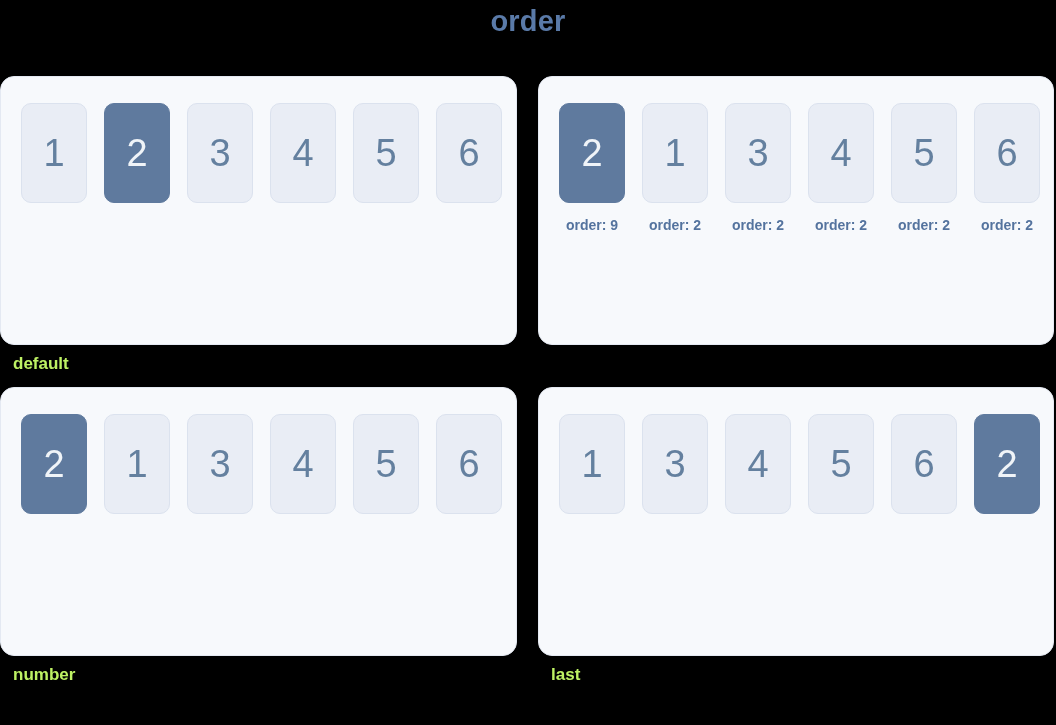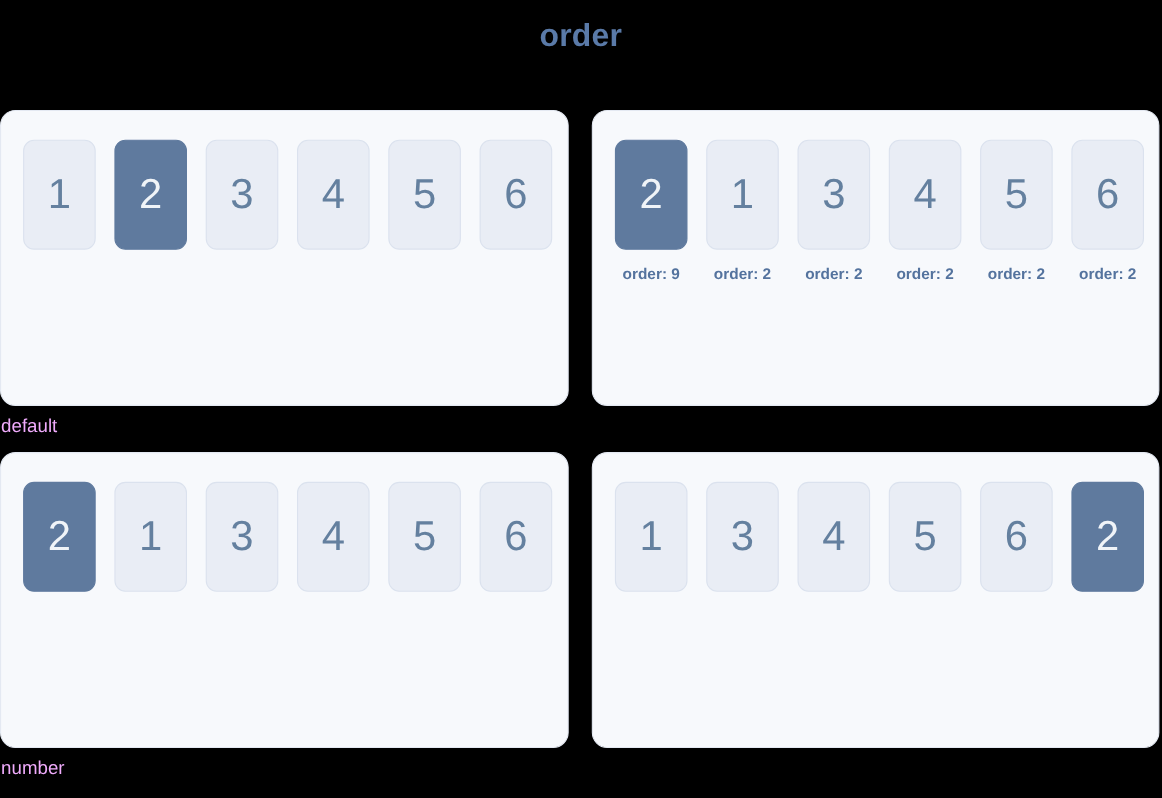--- a/index.html
+++ b/index.html
@@ -5,21 +5,21 @@
   * { box-sizing: border-box; }
   html, body { margin: 0; padding: 0; }
   body {
     width: 1056px;
     height: 725px;
     background: #000000;
     overflow: hidden;
     font-family: "Liberation Sans", sans-serif;
   }
   .page-title {
-    margin: 12px;
+    margin: 0;
     padding-top: 5px;
     height: 76px;
     text-align: center;
     font-size: 29px;
     line-height: 33px;
     font-weight: 700;
     color: #5a7aa8;
     letter-spacing: 0.2px;
   }
   .demo-grid {
@@ -65,26 +65,26 @@
     flex: none;
   }
   .order-caption {
     font-size: 14px;
     font-weight: 600;
     color: #54739e;
     white-space: nowrap;
     line-height: 16px;
   }
   .panel-label {
-    margin: 9px 0 14px 1px;
+    margin: 9px 0 14px 13px;
     height: 19px;
     font-size: 17px;
     line-height: 19px;
-    font-weight: 400;
-    color: #f0abfc;
+    font-weight: 700;
+    color: #bef264;
   }
 </style>
 </head>
 <body>
 
 <h1 class="page-title">order</h1>
 
 <div class="demo-grid">
 
   <div class="demo-cell">
@@ -142,15 +142,16 @@
 
   <div class="demo-cell">
     <div class="panel">
       <div class="flex-box">1</div>
       <div class="flex-box">3</div>
       <div class="flex-box">4</div>
       <div class="flex-box">5</div>
       <div class="flex-box">6</div>
       <div class="flex-box active">2</div>
     </div>
+    <div class="panel-label">last</div>
   </div>
 
 </div>
 
 </body></html>

